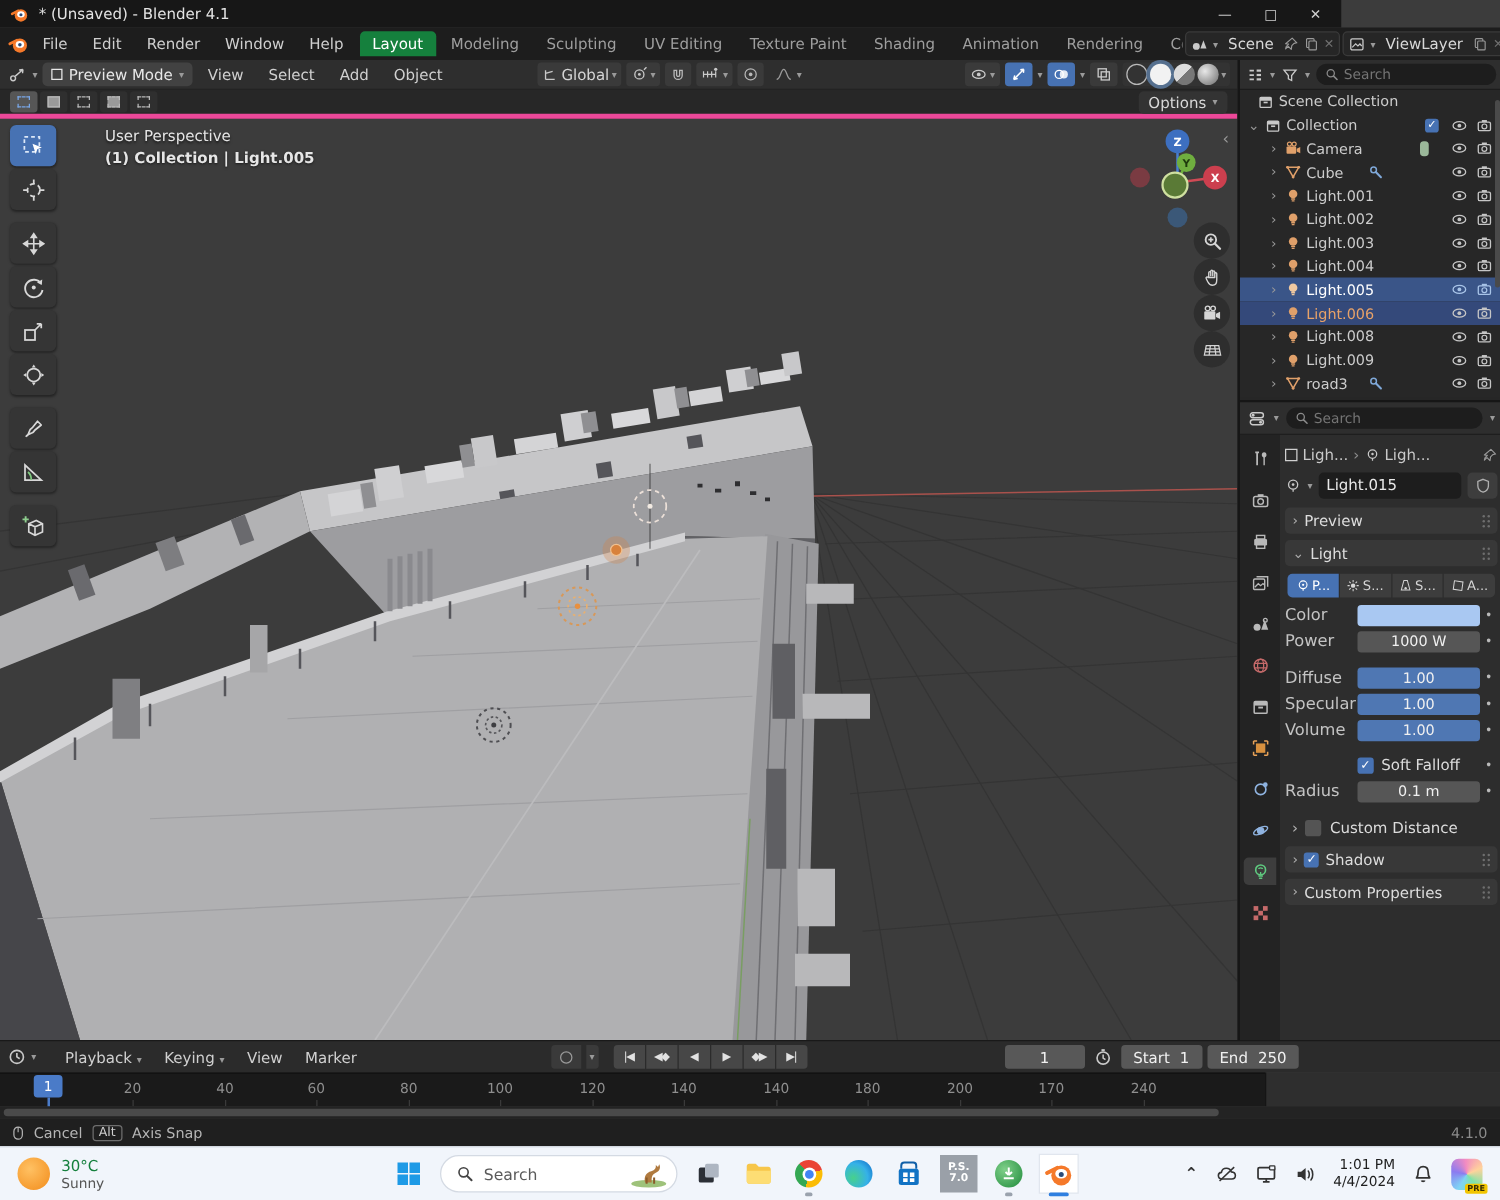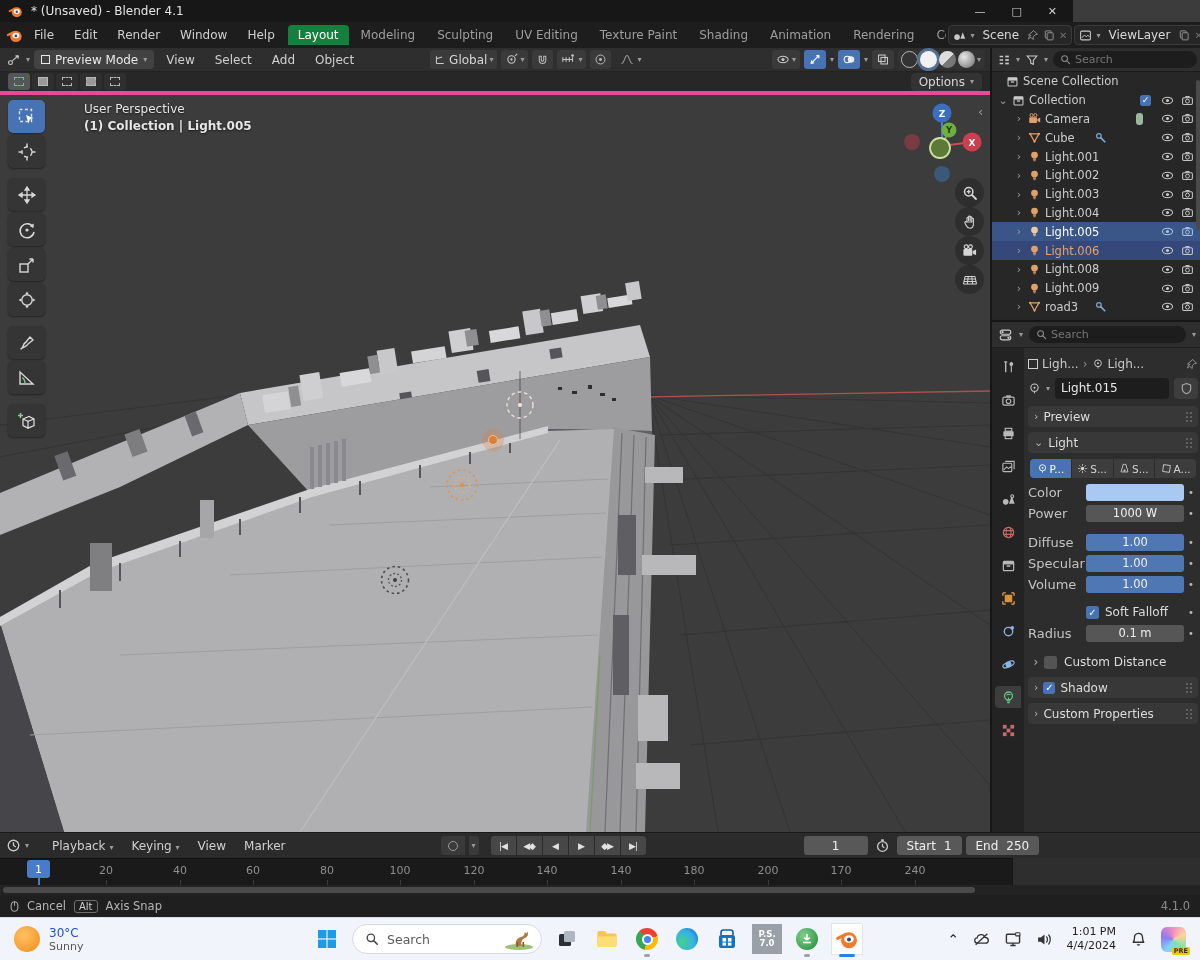--- a/index.html
+++ b/index.html
@@ -102,21 +102,21 @@
 #ruler-right{left:1012px;top:858px;width:188px;height:27px;background:#2e2e2e;border-left:1px solid #151515}
 #tl-scroll{left:0;top:885px;width:1200px;height:10px;background:#232323}
 #tl-scroll .bar{position:absolute;left:3px;top:2px;width:972px;height:6px;border-radius:3px;background:#4a4a4a}
 
 #statusbar{left:0;top:895px;width:1200px;height:22px;background:#1f1f1f;display:flex;align-items:center;padding:0 10px;gap:8px;color:#b5b5b5;font-size:11.5px}
 .keybadge{border:1px solid #6e6e6e;border-radius:3px;padding:0 4px;font-size:10px;color:#cfcfcf}
 #bl-version{margin-left:auto;color:#8b8b8b}
 
 #taskbar{left:0;top:917px;width:1200px;height:43px;background:#f1f5fb;border-top:1px solid #d9dfe8;display:flex;align-items:center}
 #weather{display:flex;align-items:center;gap:9px;padding:0 14px}
-#weather .t1{color:#1d4ed8;font-size:12px}
+#weather .t1{color:#15803d;font-size:12px}
 #weather .t2{color:#555;font-size:11px}
 #tb-center{position:absolute;left:312px;display:flex;align-items:center;gap:10px}
 .tb-ic{width:30px;height:30px;display:flex;align-items:center;justify-content:center;border-radius:0;position:relative}
 .rundot{position:absolute;bottom:-3px;left:50%;transform:translateX(-50%);width:6px;height:3px;border-radius:2px;background:#9aa2ad}
 #search-pill{width:190px;height:30px;background:#fff;border:1px solid #d4dae3;border-radius:16px;display:flex;align-items:center;padding:0 5px 0 12px;gap:8px}
 #search-pill input{border:none;outline:none;font-size:12.5px;color:#444;width:100px;background:transparent}
 #search-pill input::placeholder{color:#5a5a5a}
 #blender-task{background:#fff;box-shadow:0 0 0 1px #e1e6ee}
 #blender-task .rundot{background:#2f7fe0;width:16px}
 #tray{margin-left:auto;display:flex;align-items:center;gap:14px;padding-right:14px;color:#222}

